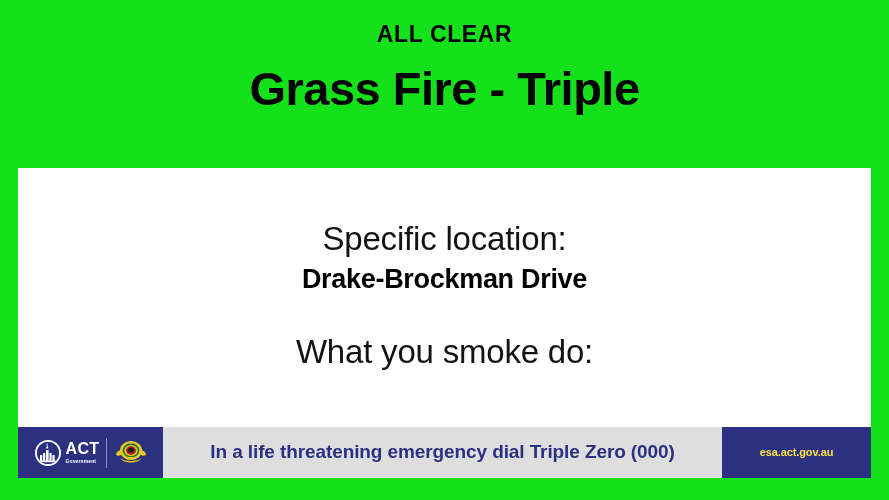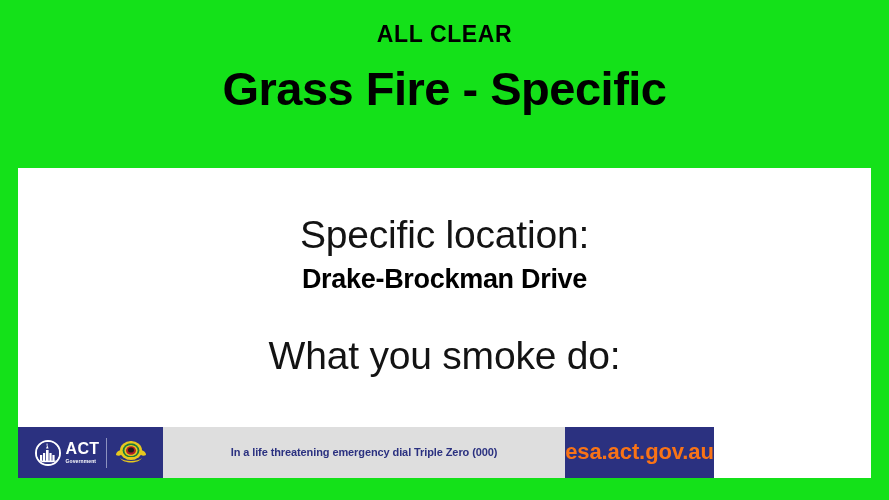--- a/index.html
+++ b/index.html
@@ -79,42 +79,42 @@
 
   .info-block {
     text-align: center;
     width: 100%;
   }
   .info-block + .info-block {
     margin-top: 36px;
   }
   .info-label {
     margin: 0;
-    font-size: 39px;
+    font-size: 33px;
     font-weight: normal;
     color: #131313;
     line-height: 1.22;
     letter-spacing: -0.2px;
   }
   .info-value {
     margin: 0;
     padding-top: 4px;
     font-size: 27px;
     font-weight: bold;
     color: #000000;
     line-height: 1.22;
     letter-spacing: -0.3px;
   }
 
   
   .footer {
     position: absolute;
     left: 0;
     bottom: 0;
-    width: 696px;
+    width: 853px;
     height: 51px;
     display: flex;
     align-items: stretch;
     background: #dedede;
   }
 
   .footer-logos {
     width: 145px;
     flex: 0 0 145px;
     background: #2b3180;
@@ -180,52 +180,52 @@
 
   .footer-message {
     flex: 1 1 auto;
     display: flex;
     align-items: center;
     justify-content: center;
     background: #dedede;
     padding: 0 8px;
   }
   .footer-message-text {
-    font-size: 11px;
+    font-size: 19px;
     font-weight: bold;
     color: #2b3180;
     letter-spacing: -0.1px;
     line-height: 1.1;
     text-align: center;
   }
 
   .footer-url {
     flex: 0 0 149px;
     width: 149px;
     background: #2b3180;
     display: flex;
     align-items: center;
     justify-content: center;
   }
   .footer-url-text {
-    font-size: 22px;
-    font-weight: bold;
-    color: #f97316;
+    font-size: 11px;
+    font-weight: bold;
+    color: #fde047;
     letter-spacing: -0.1px;
     line-height: 1.1;
   }
 </style>
 </head>
 <body>
 
 <div class="alert-card">
 
   <div class="header">
     <div class="status-line">ALL CLEAR</div>
-    <div class="incident-title">Grass Fire - Specific</div>
+    <div class="incident-title">Grass Fire - Triple</div>
   </div>
 
   <div class="panel">
 
     <div class="panel-body">
 
       <div class="info-block">
         <div class="info-label">Specific location:</div>
         <div class="info-value">Drake-Brockman Drive</div>
       </div>

